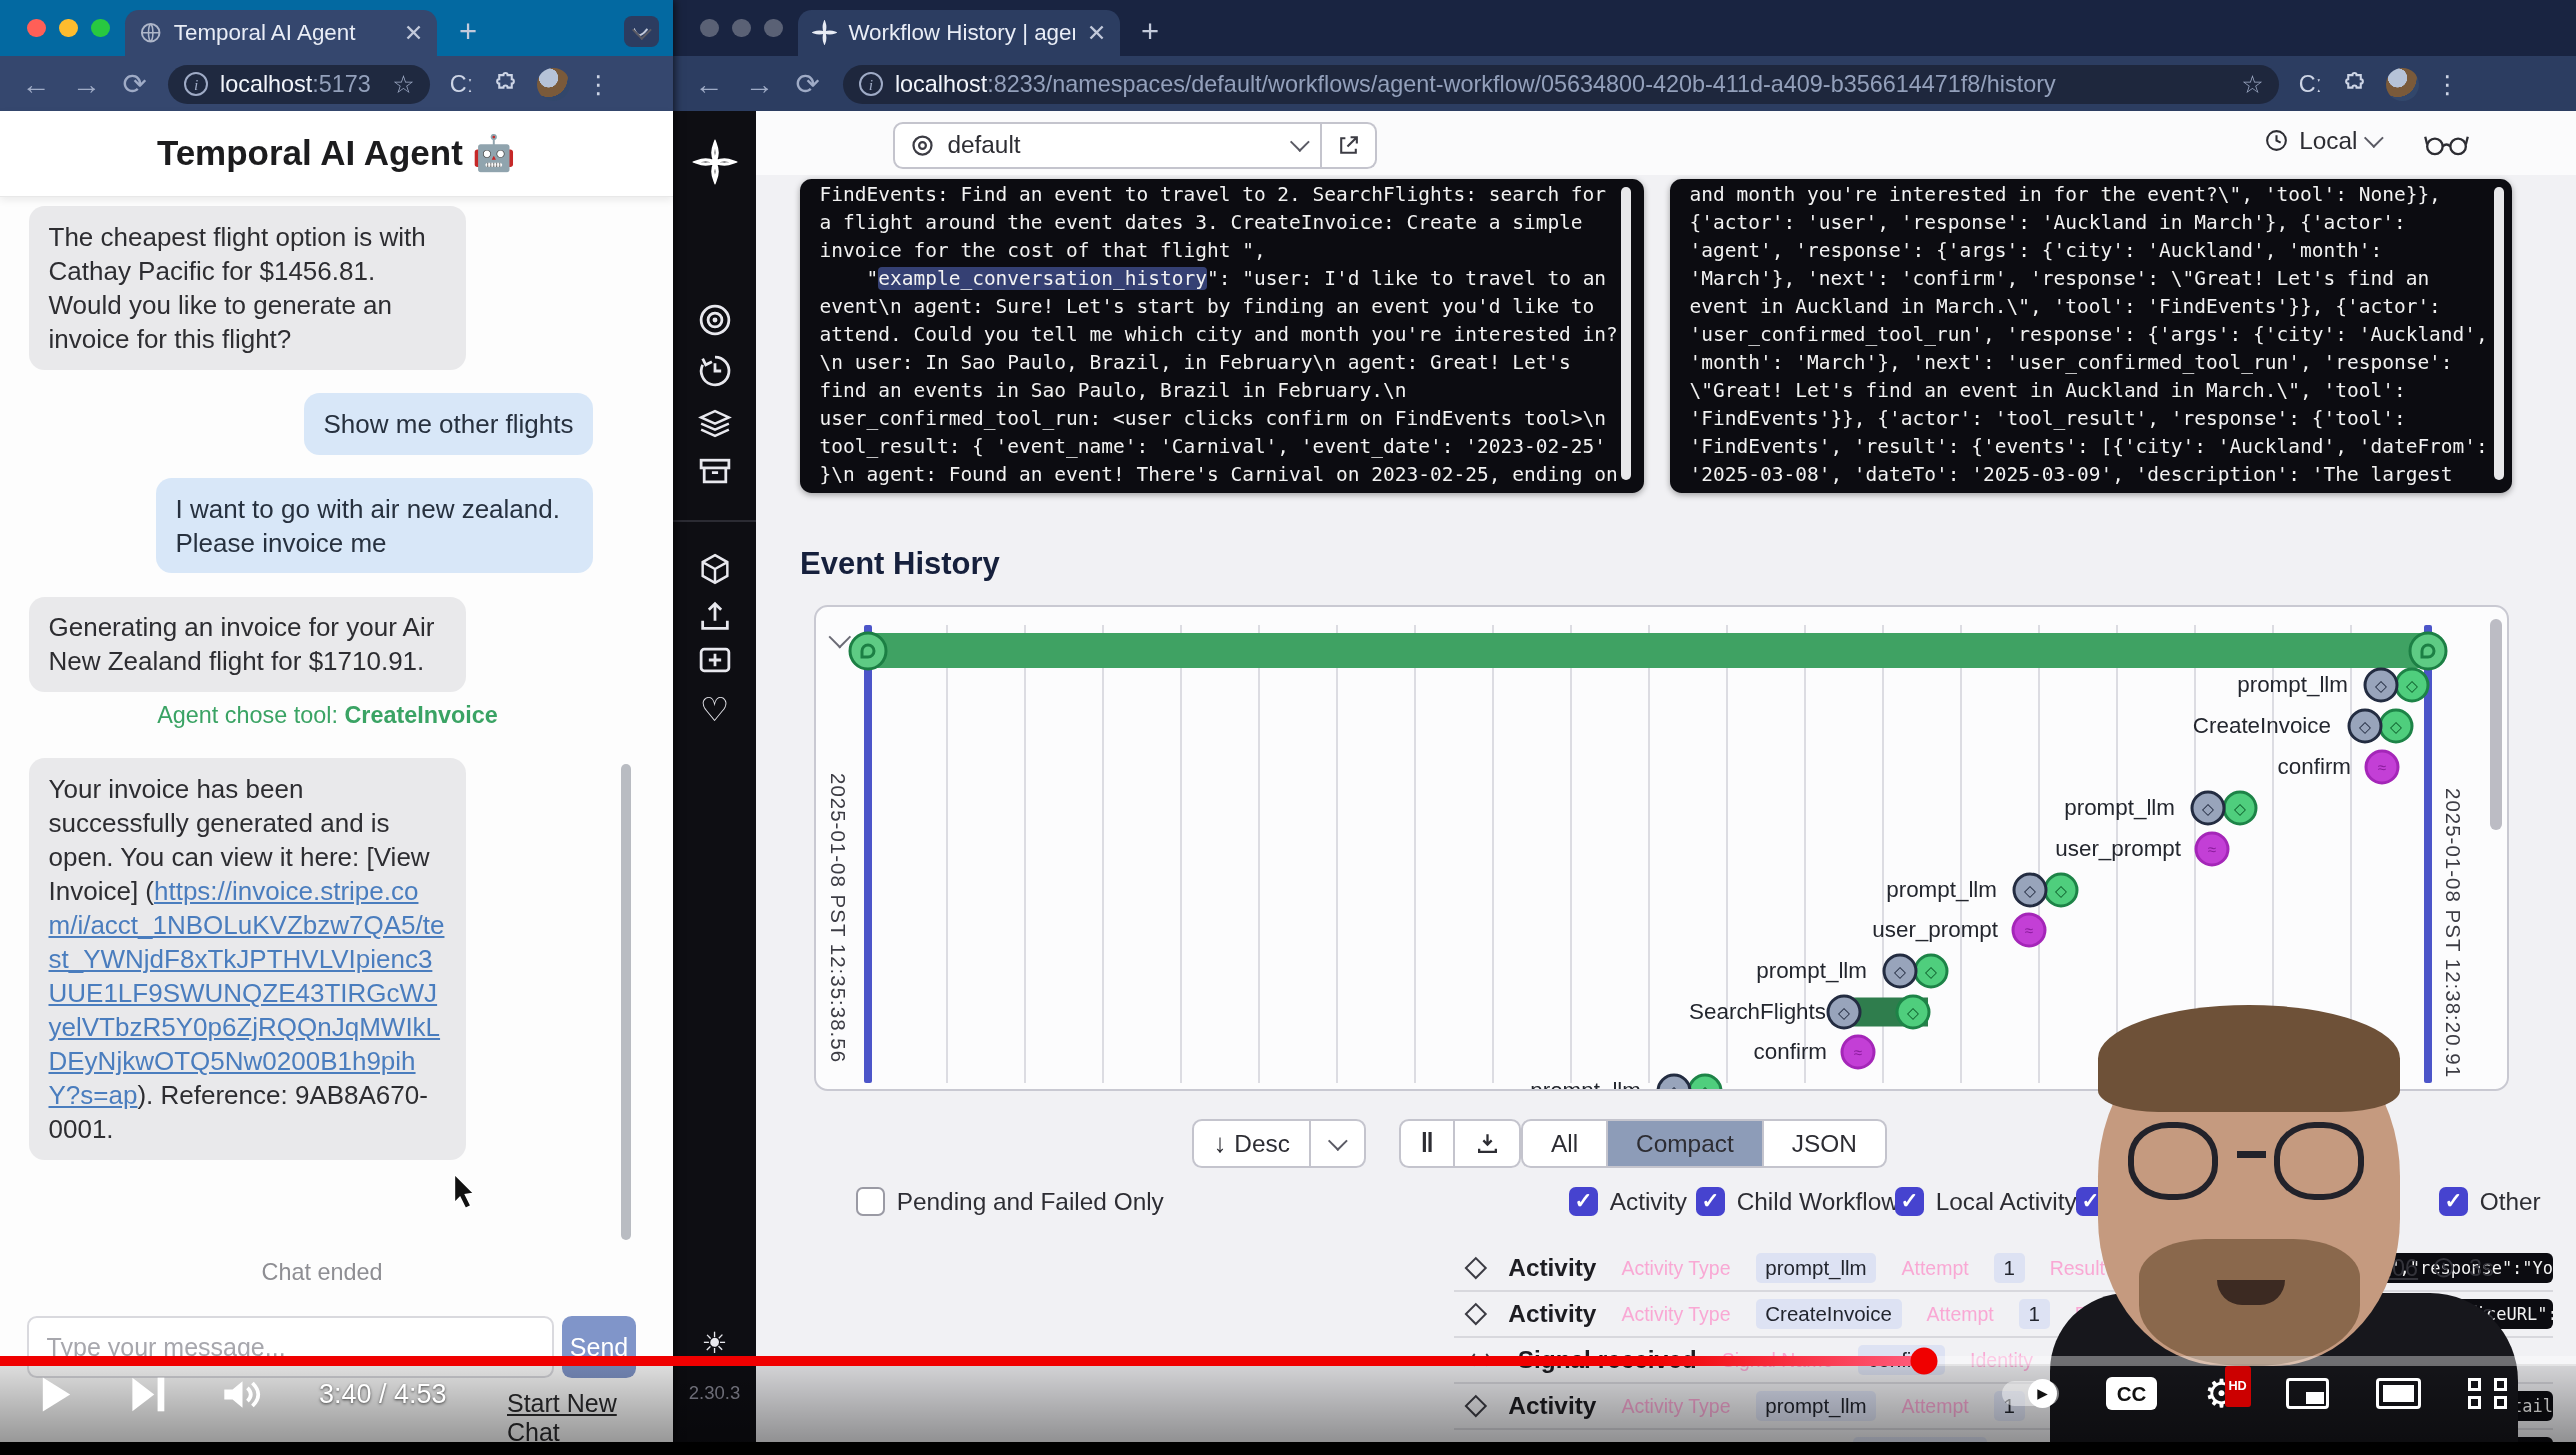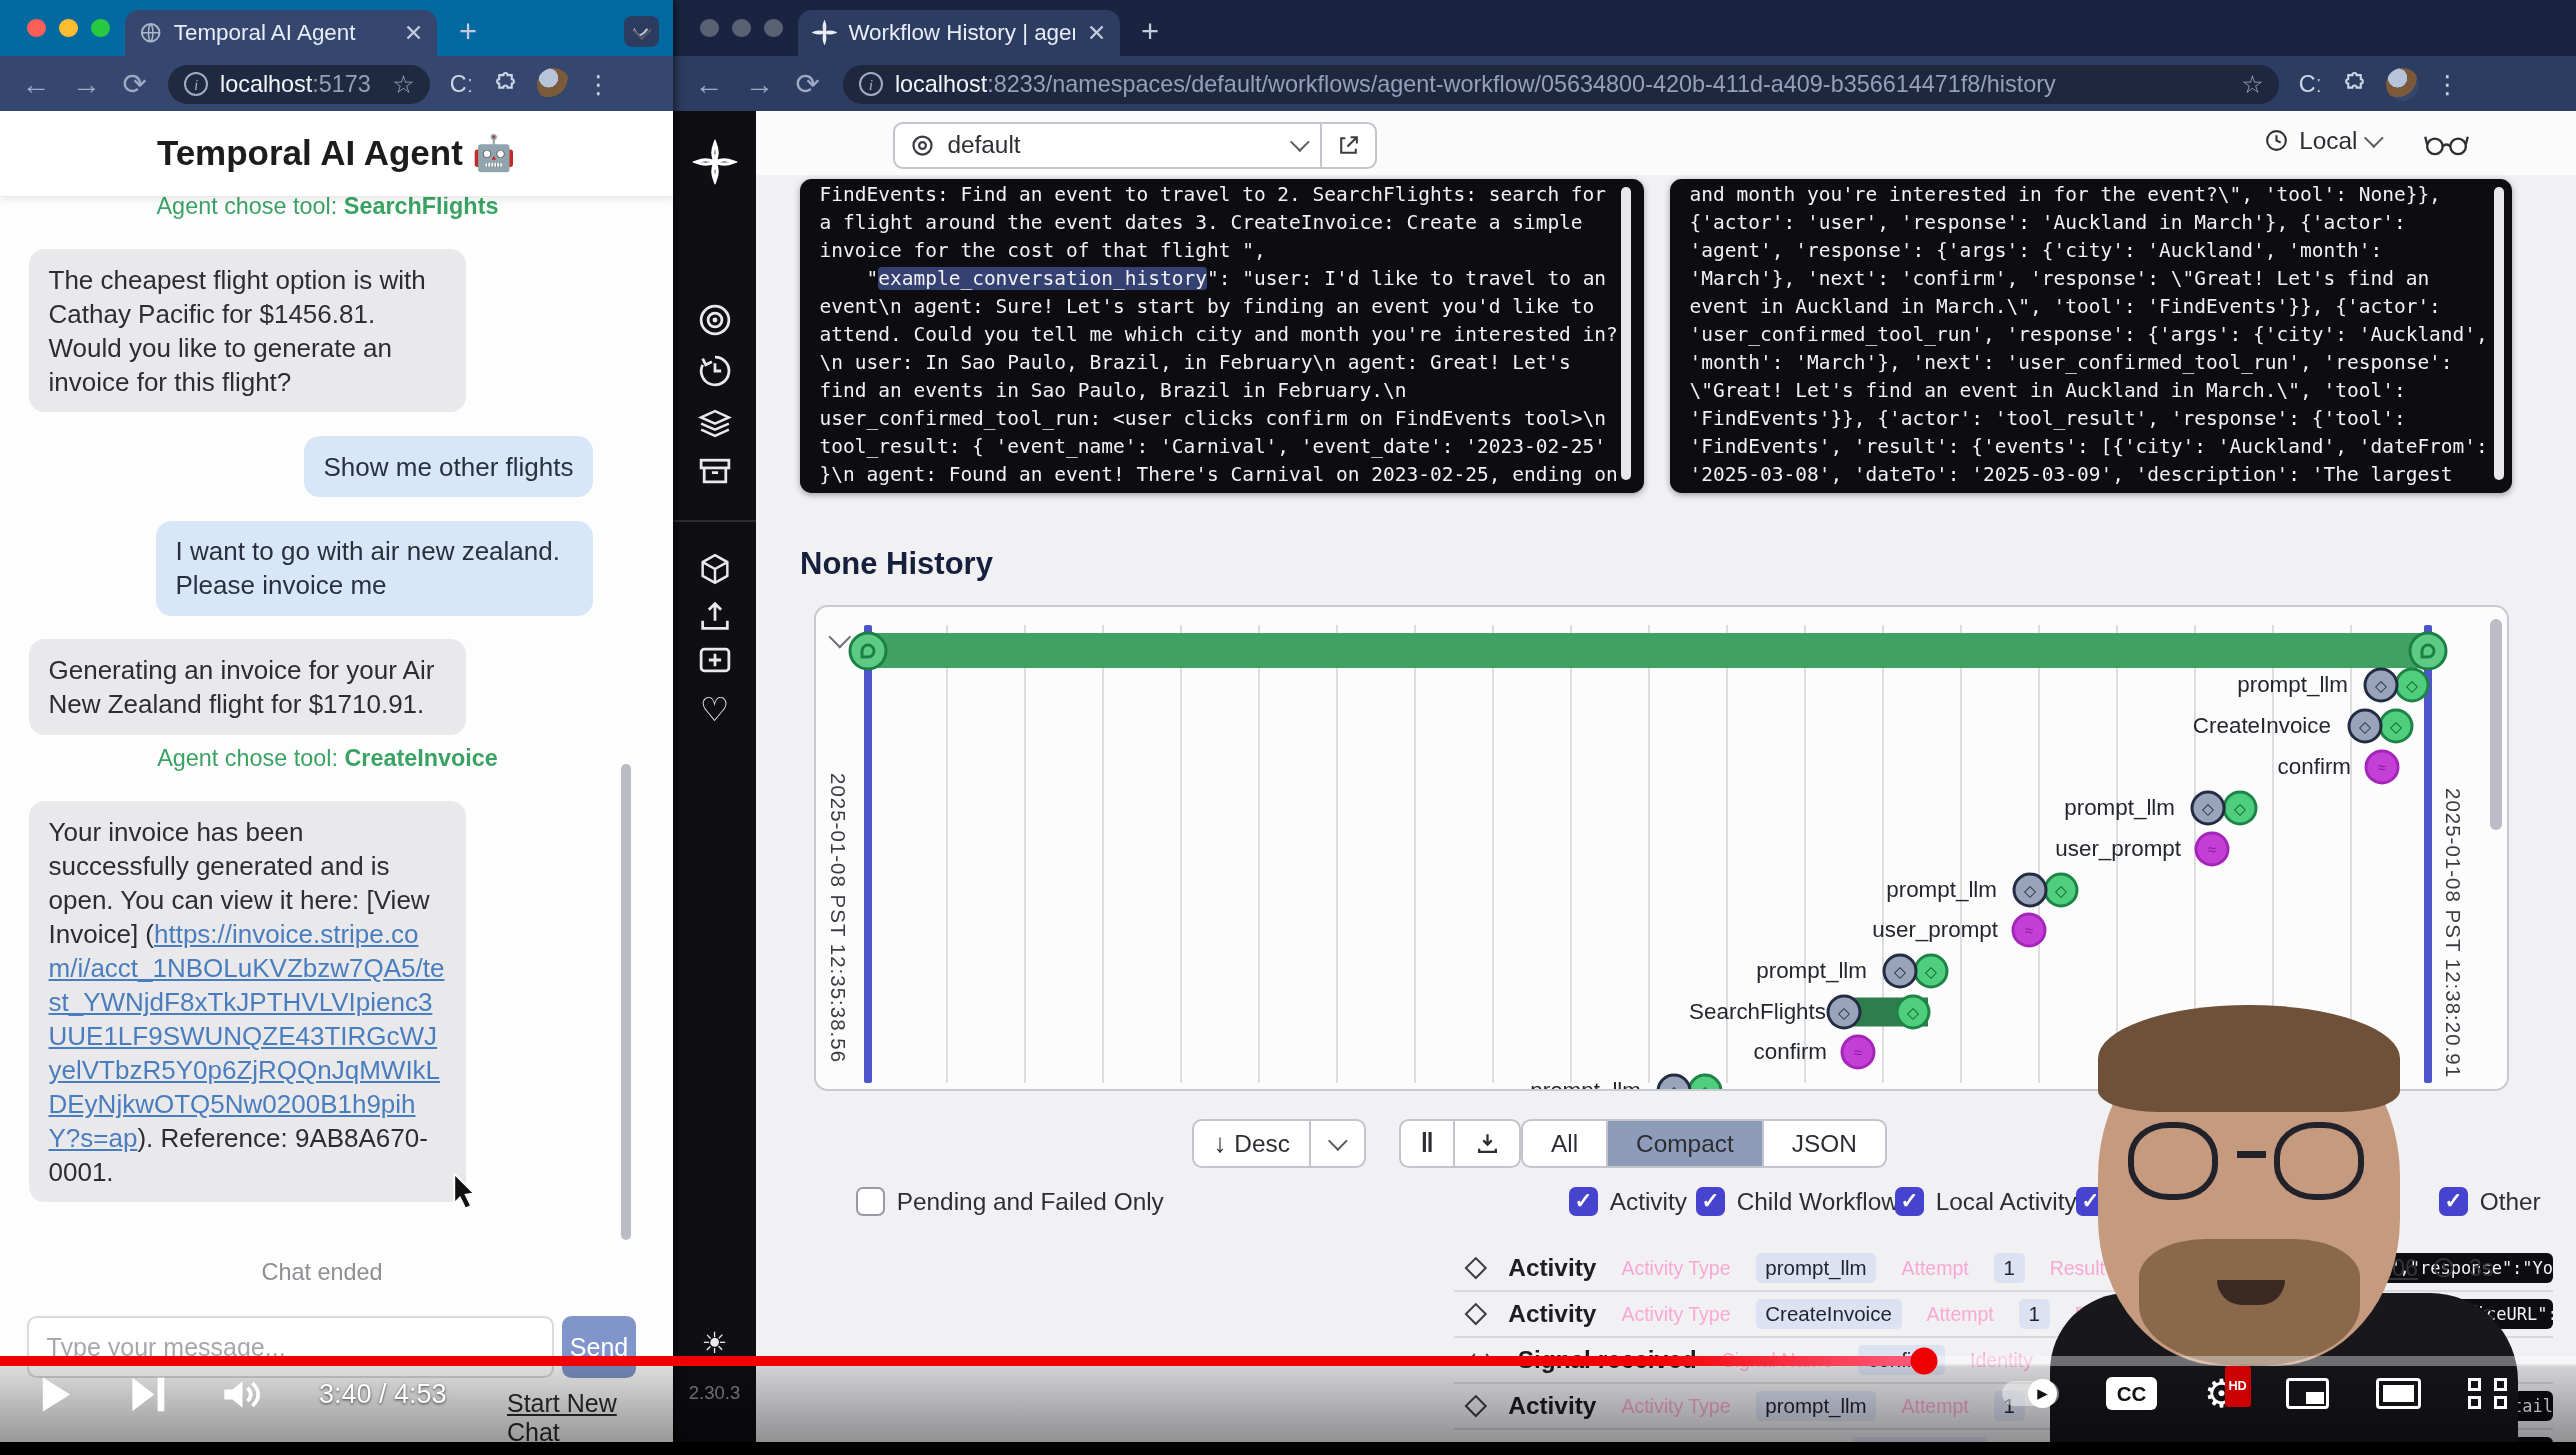--- a/index.html
+++ b/index.html
@@ -188,21 +188,20 @@
       </svg>
     <div class="avatar"></div>
     <span class="dots">⋮</span>
   </div>
 
   <div class="chat-bg"></div>
   <div class="chat-header">
     <span class="chat-title">Temporal AI Agent 🤖</span>
   </div>
   <div id="chat-scroll">
-      <div class="msg-banner">Agent chose tool: <b>SearchFlights</b></div>
       <div class="bubble agent">The cheapest flight option is with Cathay Pacific for $1456.81. Would you like to generate an invoice for this flight?</div>
       <div class="bubble user">Show me other flights</div>
       <div class="bubble user">I want to go with air new zealand. Please invoice me</div>
       <div class="bubble agent">Generating an invoice for your Air New Zealand flight for $1710.91.</div>
       <div class="msg-banner">Agent chose tool: <b>CreateInvoice</b></div>
       <div class="bubble agent">Your invoice has been successfully generated and is open. You can view it here: [View Invoice] (<a>https://invoice.stripe.com/i/acct_1NBOLuKVZbzw7QA5/test_YWNjdF8xTkJPTHVLVIpienc3UUE1LF9SWUNQZE43TIRGcWJyelVTbzR5Y0p6ZjRQQnJqMWIkLDEyNjkwOTQ5Nw0200B1h9pihY?s=ap</a>). Reference: 9AB8A670-0001.</div>
     </div>
   <div class="chat-scrollbar"></div>
   <div class="chat-ended">Chat ended</div>
   <div class="chat-input">Type your message...</div>
@@ -308,21 +307,21 @@
     <span class="rail-ic" style="top:1232px; font-size:29px">☀</span>
     <div class="rail-version" style="top:1271px">2.30.3</div>
   </div>
 
   <div class="code-panel" id="code-left" style="left:127px"><span>FindEvents: Find an event to travel to 2. SearchFlights: search for a flight around the event dates 3. CreateInvoice: Create a simple invoice for the cost of that flight ",
     "</span><span class="code-hl">example_conversation_history</span><span>": "user: I'd like to travel to an event\n agent: Sure! Let's start by finding an event you'd like to attend. Could you tell me which city and month you're interested in?\n user: In Sao Paulo, Brazil, in February\n agent: Great! Let's find an events in Sao Paulo, Brazil in February.\n user_confirmed_tool_run: &lt;user clicks confirm on FindEvents tool&gt;\n tool_result: { 'event_name': 'Carnival', 'event_date': '2023-02-25' }\n agent: Found an event! There's Carnival on 2023-02-25, ending on 2023-02-28. Would you like to search for flights around these dates?\n user: Yes, please\n agent: Let's search for flights around these dates. Could you provide your departure city?\n user: New York\n agent: Thanks, searching for</span></div>
   <div class="code-panel" id="code-right" style="left:997px"><span>and month you're interested in for the event?\", 'tool': None}}, {'actor': 'user', 'response': 'Auckland in March'}, {'actor': 'agent', 'response': {'args': {'city': 'Auckland', 'month': 'March'}, 'next': 'confirm', 'response': \"Great! Let's find an event in Auckland in March.\", 'tool': 'FindEvents'}}, {'actor': 'user_confirmed_tool_run', 'response': {'args': {'city': 'Auckland', 'month': 'March'}, 'next': 'user_confirmed_tool_run', 'response': \"Great! Let's find an event in Auckland in March.\", 'tool': 'FindEvents'}}, {'actor': 'tool_result', 'response': {'tool': 'FindEvents', 'result': {'events': [{'city': 'Auckland', 'dateFrom': '2025-03-08', 'dateTo': '2025-03-09', 'description': 'The largest Pacific Islands-themed festival globally, celebrating the diverse cultures of the Pacific with traditional cuisine, performances, and arts.', 'eventName': 'Pasifika Festival', 'monthContext': 'requested month'}, {'city': 'Auckland',</span></div>
   <div class="code-sb" style="left:948px; top:187px; height:293px"></div>
   <div class="code-sb" style="left:1821px; top:187px; height:293px"></div>
 
-  <div class="ev-title" style="left:127px">None History</div>
+  <div class="ev-title" style="left:127px">Event History</div>
 
   <div class="tl-panel" style="left:141px">
     <div class="tl-chevron"></div>
     <div id="tl-body">
         <div class="tl-grid" style="left:52px"></div>
         <div class="tl-grid" style="left:130px"></div>
         <div class="tl-grid" style="left:208px"></div>
         <div class="tl-grid" style="left:286px"></div>
         <div class="tl-grid" style="left:364px"></div>
         <div class="tl-grid" style="left:442px"></div>

